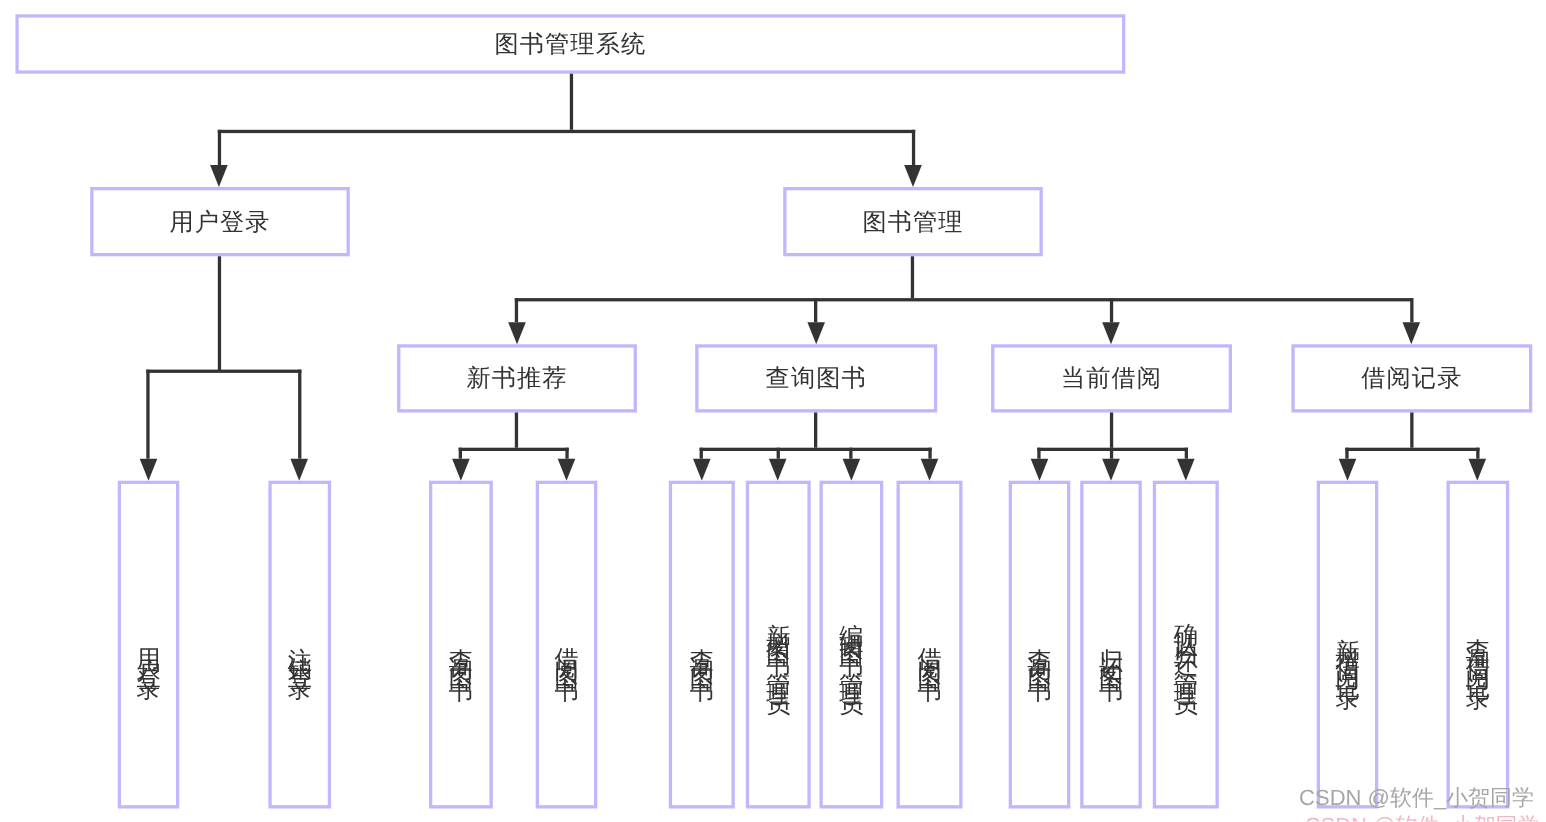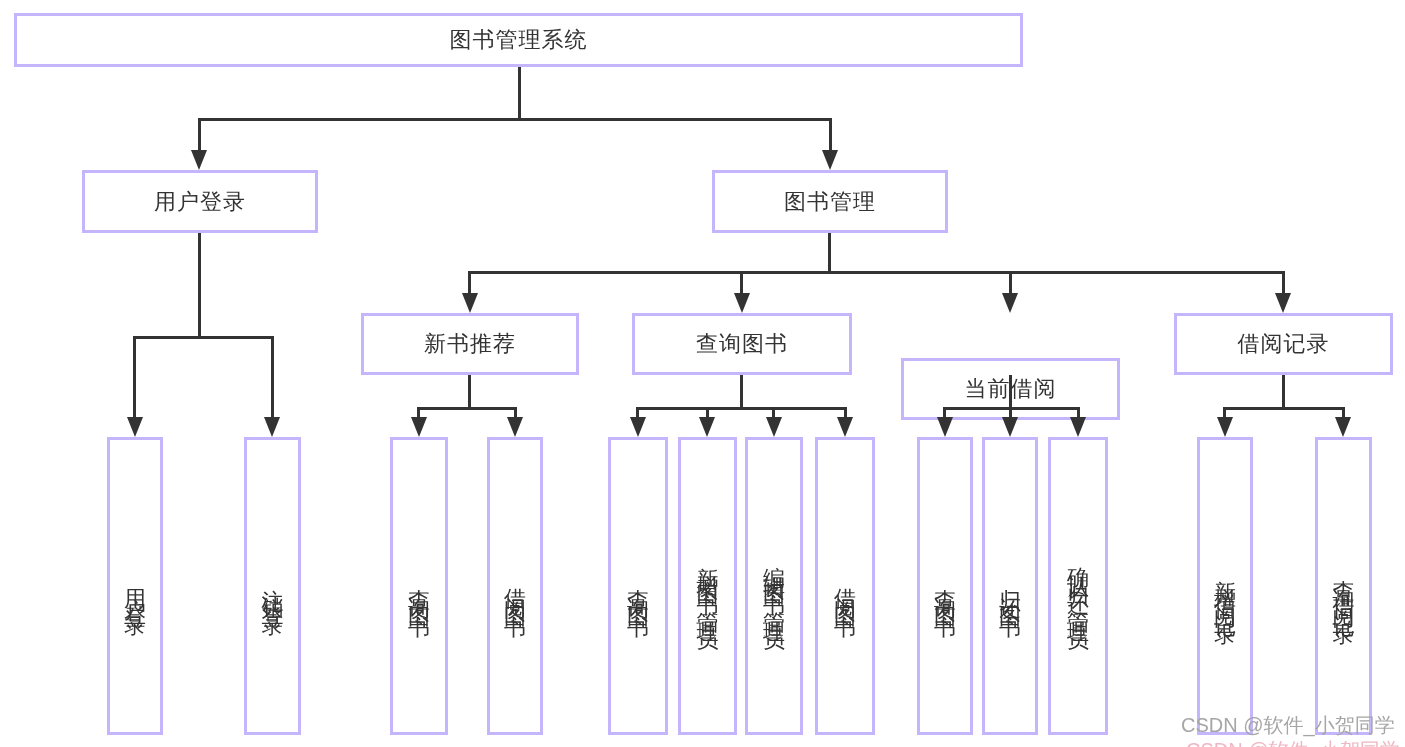--- a/index.html
+++ b/index.html
@@ -95,21 +95,21 @@
   <div class="arrow" style="left:1002px; top:293px;"></div>
   <div class="vline" style="left:1282px; top:271px; height:22px;"></div>
   <div class="arrow" style="left:1275px; top:293px;"></div>
 
   <div class="box" style="left:361px; top:313px; width:218px; height:62px;">
     <span>新书推荐</span>
   </div>
   <div class="box" style="left:632px; top:313px; width:220px; height:62px;">
     <span>查询图书</span>
   </div>
-  <div class="box" style="left:901px; top:313px; width:219px; height:62px;margin-top:45px;">
+  <div class="box" style="left:901px; top:313px; width:219px; height:62px;">
     <span>当前借阅</span>
   </div>
   <div class="box" style="left:1174px; top:313px; width:219px; height:62px;">
     <span>借阅记录</span>
   </div>
 
   <div class="vline" style="left:468px; top:375px; height:32px;"></div>
   <div class="hline" style="left:417px; top:407px; width:100px;"></div>
   <div class="vline" style="left:417px; top:407px; height:10px;"></div>
   <div class="arrow" style="left:411px; top:417px;"></div>

